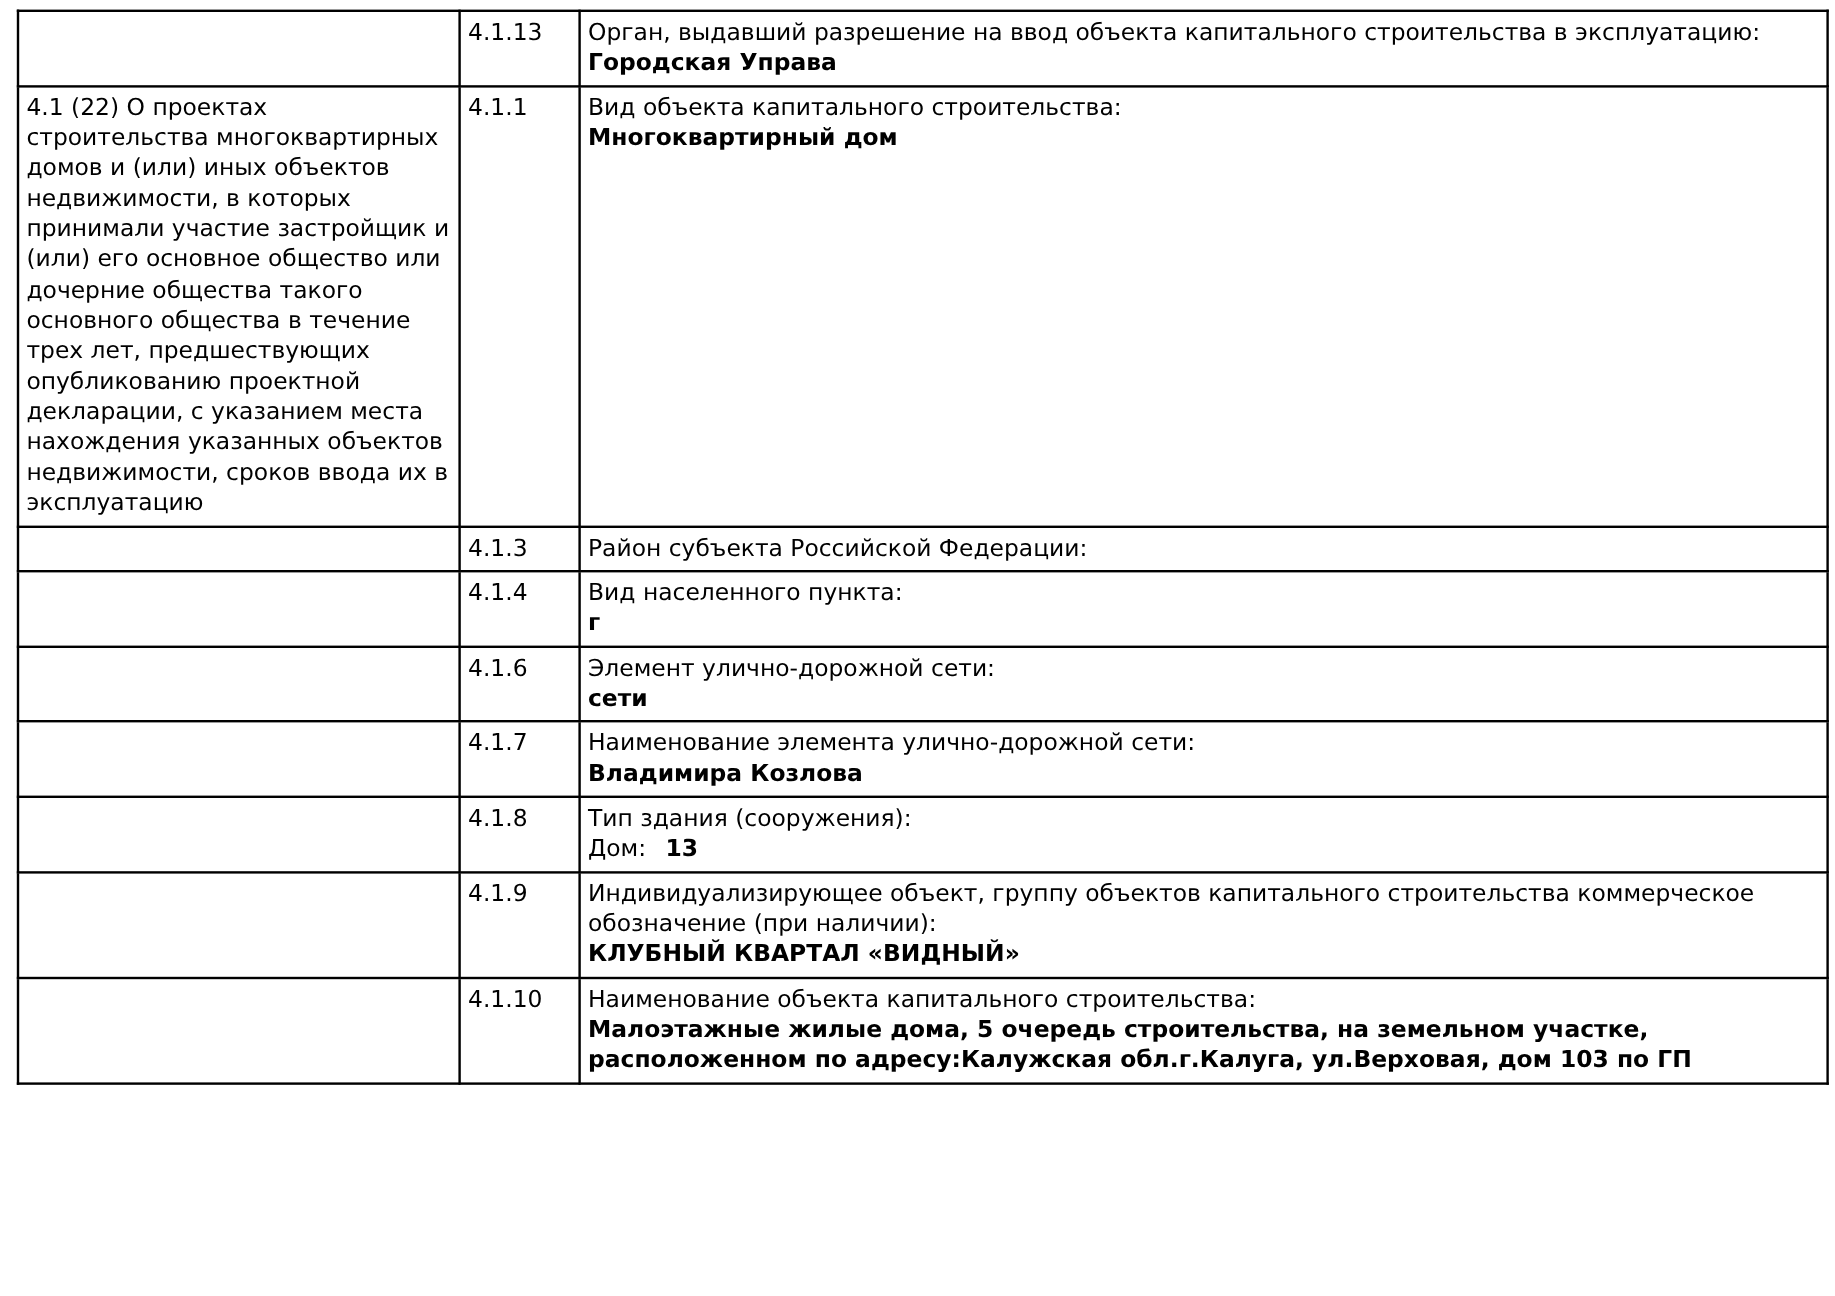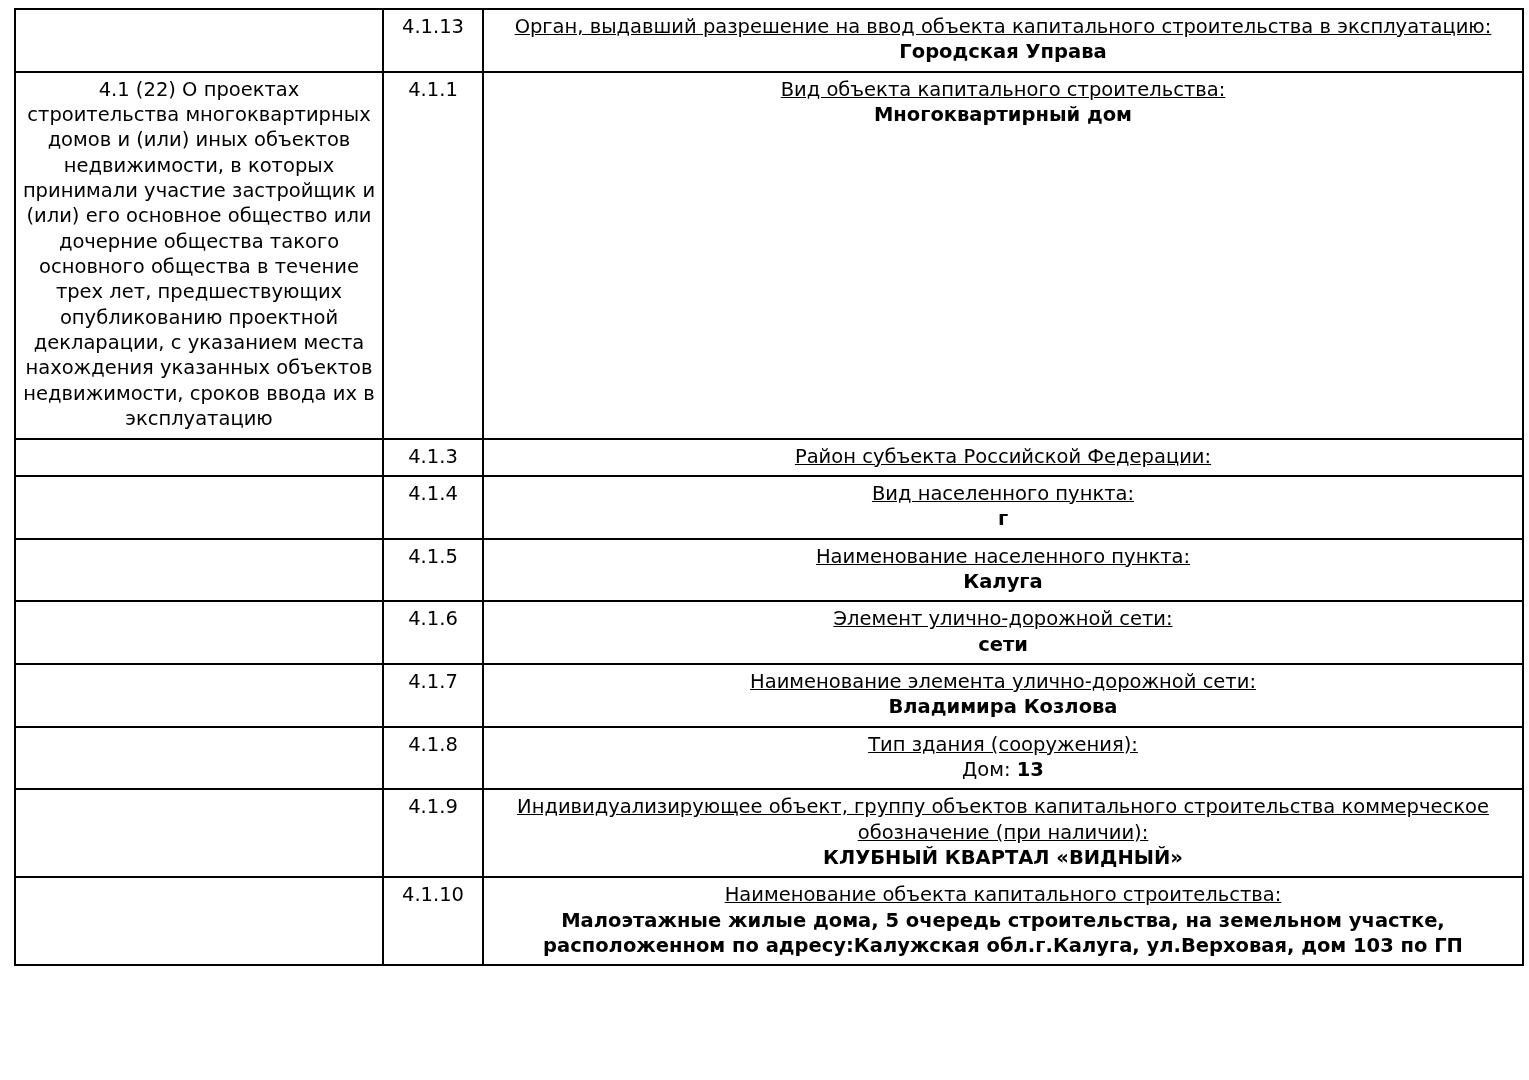--- a/index.html
+++ b/index.html
@@ -11,21 +11,20 @@
     width: 1529px;
     min-height: 1080px;
     font-family: "DejaVu Sans", sans-serif;
     color: #000000;
   }
   .page {
     position: relative;
     width: 1379px;
     padding: 0;
     box-sizing: border-box;
-    text-align: center;
   }
   table.decl {
     border-collapse: collapse;
     width: 1508px;
     margin: 8px 0 0 14px;
     table-layout: fixed;
   }
   table.decl col.c1 { width: 368px; }
   table.decl col.c2 { width: 100px; }
   table.decl col.c3 { width: 1040px; }
@@ -51,31 +50,30 @@
   td.content {
     vertical-align: middle;
   }
   td.content.top {
     vertical-align: top;
   }
   .lbl {
     display: block;
     font-weight: normal;
     white-space: normal;
-    text-decoration: underline;
   }
   .val {
     display: block;
     font-weight: bold;
     white-space: normal;
   }
   .val.inline-pair {
     font-weight: normal;
   }
-  .val.inline-pair b { font-weight: bold; }
+  .val.inline-pair b { font-weight: bold; margin-left: 10px; }
 </style>
 </head>
 <body>
 
 <div class="page">
 
   <table class="decl">
     <colgroup>
       <col class="c1">
       <col class="c2">
@@ -120,30 +118,20 @@
         <td class="section">
           <span></span>
         </td>
         <td class="idx">4.1.4</td>
         <td class="content top">
           <span class="lbl">Вид населенного пункта:</span>
           <span class="val">г</span>
         </td>
       </tr>
 
-      <tr>
-        <td class="section">
-          <span></span>
-        </td>
-        <td class="idx">4.1.5</td>
-        <td class="content top">
-          <span class="lbl">Наименование населенного пункта:</span>
-          <span class="val">Калуга</span>
-        </td>
-      </tr>
 
       <tr>
         <td class="section">
           <span></span>
         </td>
         <td class="idx">4.1.6</td>
         <td class="content top">
           <span class="lbl">Элемент улично-дорожной сети:</span>
           <span class="val">сети</span>
         </td>

